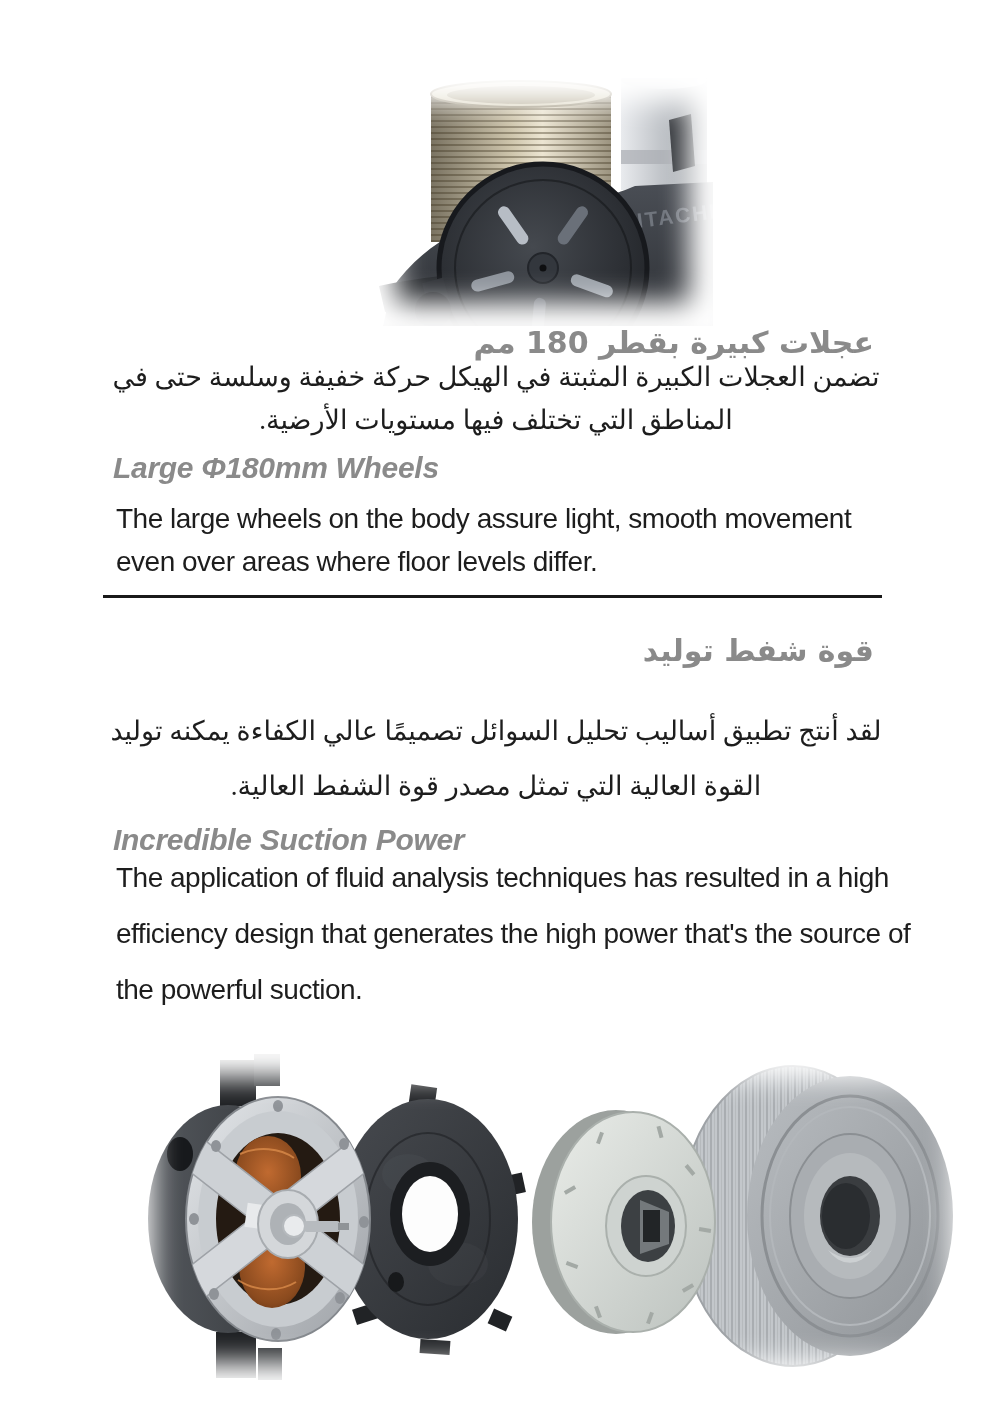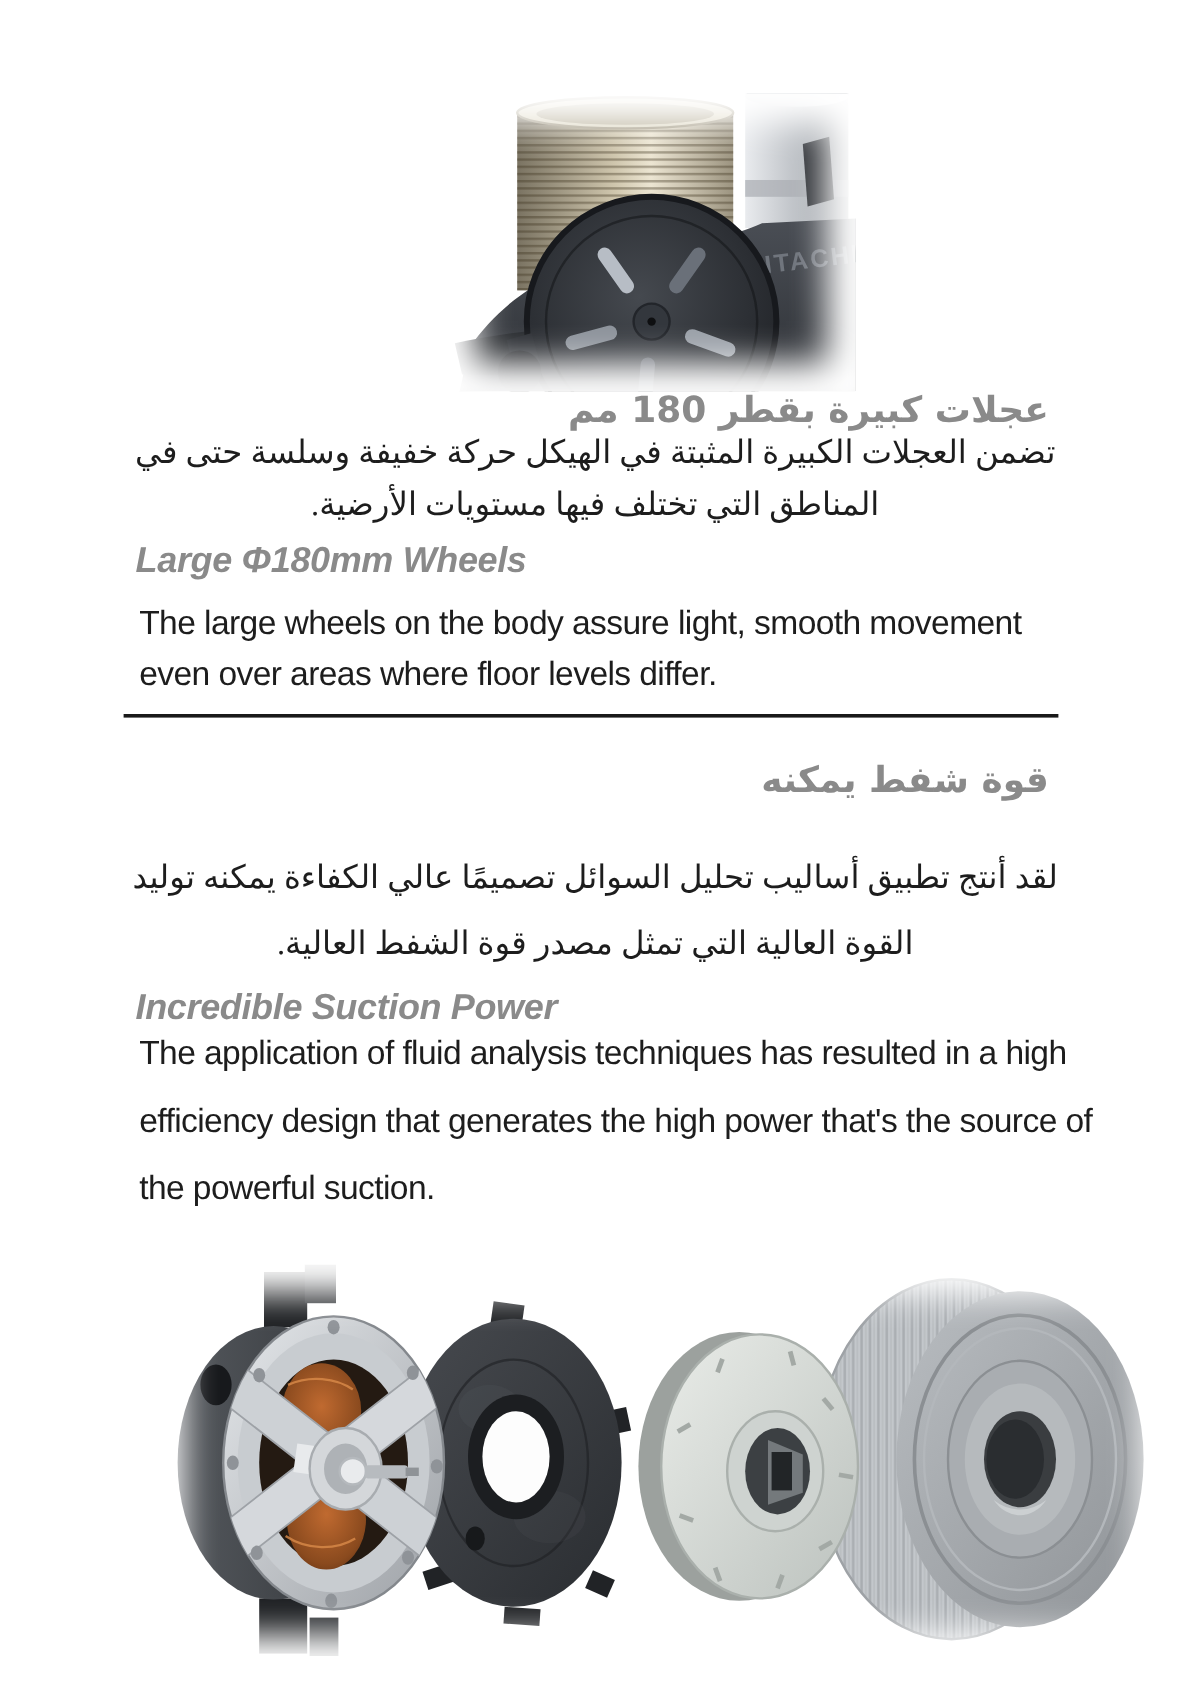--- a/index.html
+++ b/index.html
@@ -145,21 +145,21 @@
   <section>
     <h2 class="h-ar" id="h1-ar">عجلات كبيرة بقطر 180 مم</h2>
     <p class="p-ar" id="p1-ar">تضمن العجلات الكبيرة المثبتة في الهيكل حركة خفيفة وسلسة حتى في المناطق التي تختلف فيها مستويات الأرضية.</p>
     <h2 class="h-en" id="h1-en">Large Φ180mm Wheels</h2>
     <p class="p-en" id="p1-en">The large wheels on the body assure light, smooth movement even over areas where floor levels differ.</p>
   </section>
 
   <hr class="divider">
 
   <section>
-    <h2 class="h-ar" id="h2-ar">قوة شفط يمكنه</h2>
+    <h2 class="h-ar" id="h2-ar">قوة شفط توليد</h2>
     <p class="p-ar" id="p2-ar">لقد أنتج تطبيق أساليب تحليل السوائل تصميمًا عالي الكفاءة يمكنه توليد القوة العالية التي تمثل مصدر قوة الشفط العالية.</p>
     <h2 class="h-en" id="h2-en">Incredible Suction Power</h2>
     <p class="p-en" id="p2-en">The application of fluid analysis techniques has resulted in a high efficiency design that generates the high power that's the source of the powerful suction.</p>
   </section>
 
   <figure class="photo motor-photo">
     <svg viewBox="0 0 848 332" xmlns="http://www.w3.org/2000/svg">
       <defs>
         <linearGradient id="faceG" x1="0" y1="0" x2="1" y2="1">
           <stop offset="0" stop-color="#b9bdc1"></stop>

